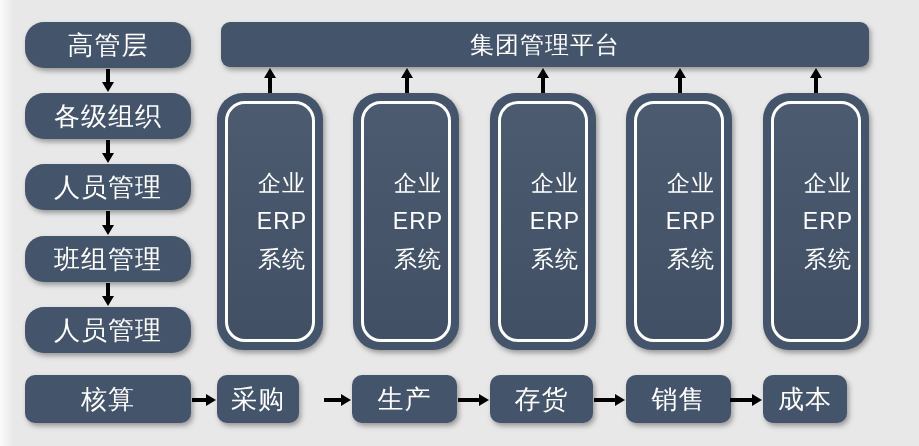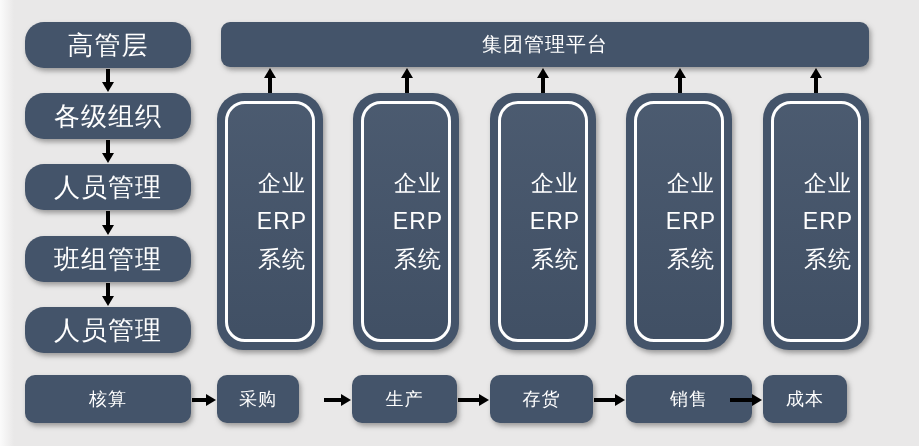--- a/index.html
+++ b/index.html
@@ -30,41 +30,41 @@
     box-sizing:border-box;
   }
   .org-node{
     left:25px;width:166px;height:46px;
     border-radius:19px;
     font-size:26px;letter-spacing:1px;
   }
   .platform-bar{
     left:221px;top:22px;width:648px;height:45px;
     border-radius:9px;
-    font-size:20px;letter-spacing:1px;
+    font-size:24px;letter-spacing:1px;
   }
   .erp-pill{
     top:93px;width:106px;height:257px;
     border-radius:26px;
   }
   .erp-pill .inner{
     position:absolute;inset:8px;
     border:3px solid #ffffff;
     border-radius:20px;
     display:flex;flex-direction:column;
     align-items:center;justify-content:center;
     gap:9px;
     font-size:23px;letter-spacing:1px;
     background:linear-gradient(180deg,rgba(255,255,255,0.04),rgba(0,0,0,0.05));
     padding-left:24px;
   }
   .process-node{
     top:375px;height:48px;
     border-radius:10px;
-    font-size:18px;letter-spacing:1px;
+    font-size:26px;letter-spacing:1px;
   }
   
   .arrow-v{
     position:absolute;width:13px;
     display:flex;flex-direction:column;align-items:center;
   }
   .arrow-v .stem{width:4px;flex:1;background:#000;}
   .arrow-v .head{width:0;height:0;border-left:6.5px solid transparent;border-right:6.5px solid transparent;}
   .arrow-down .head{border-top:10px solid #000;}
   .arrow-up .head{border-bottom:10px solid #000;}
@@ -159,21 +159,21 @@
       <span>企业</span>
       <span>ERP</span>
       <span>系统</span>
     </div>
   </div>
 
   <div class="node process-node" style="left:25px;width:166px">核算</div>
   <div class="node process-node" style="left:217px;width:82px">采购</div>
   <div class="node process-node" style="left:352px;width:105px">生产</div>
   <div class="node process-node" style="left:490px;width:103px">存货</div>
-  <div class="node process-node" style="left:626px;width:126px">销售</div>
+  <div class="node process-node" style="left:626px;width:105px">销售</div>
   <div class="node process-node" style="left:763px;width:84px">成本</div>
 
   <div class="arrow-h" style="left:192px;top:393px;width:24px">
       <div class="stem"></div>
       <div class="head"></div>
     </div>
   <div class="arrow-h" style="left:324px;top:393px;width:27px">
       <div class="stem"></div>
       <div class="head"></div>
     </div>

